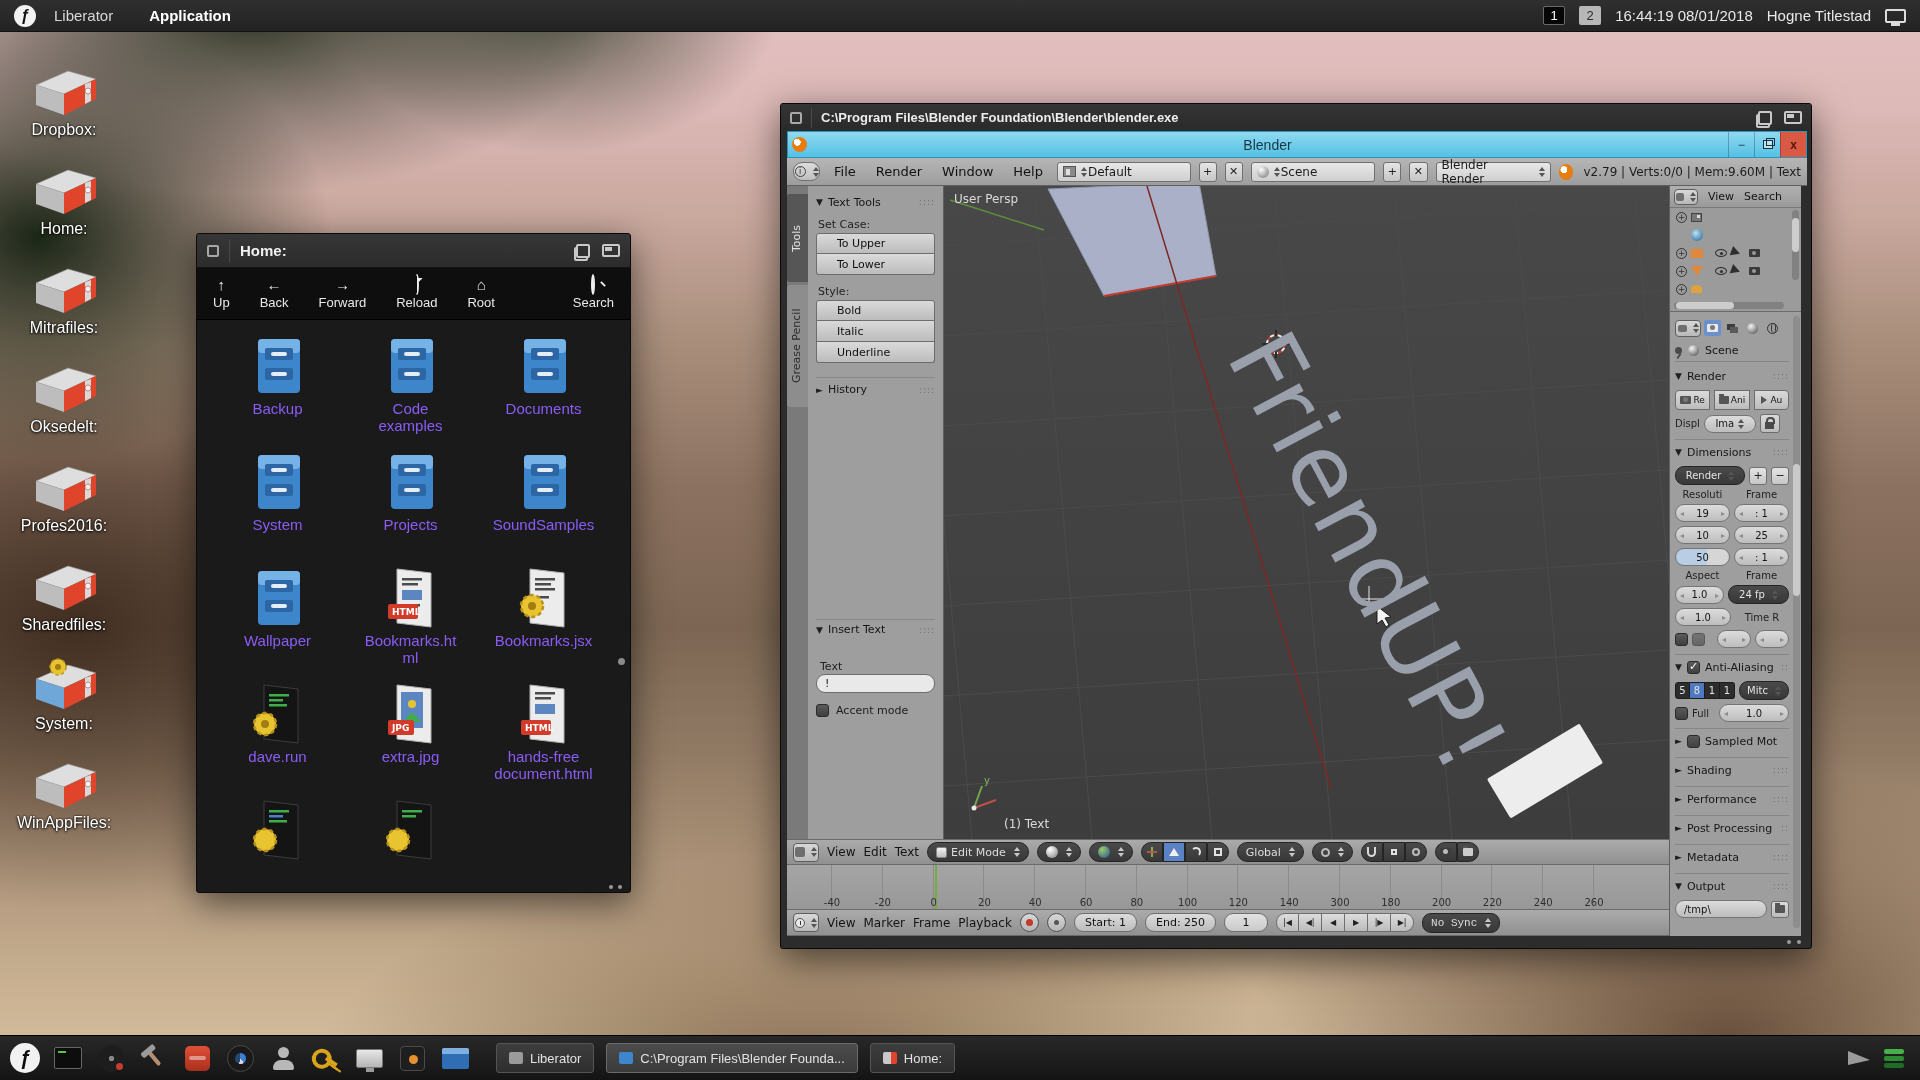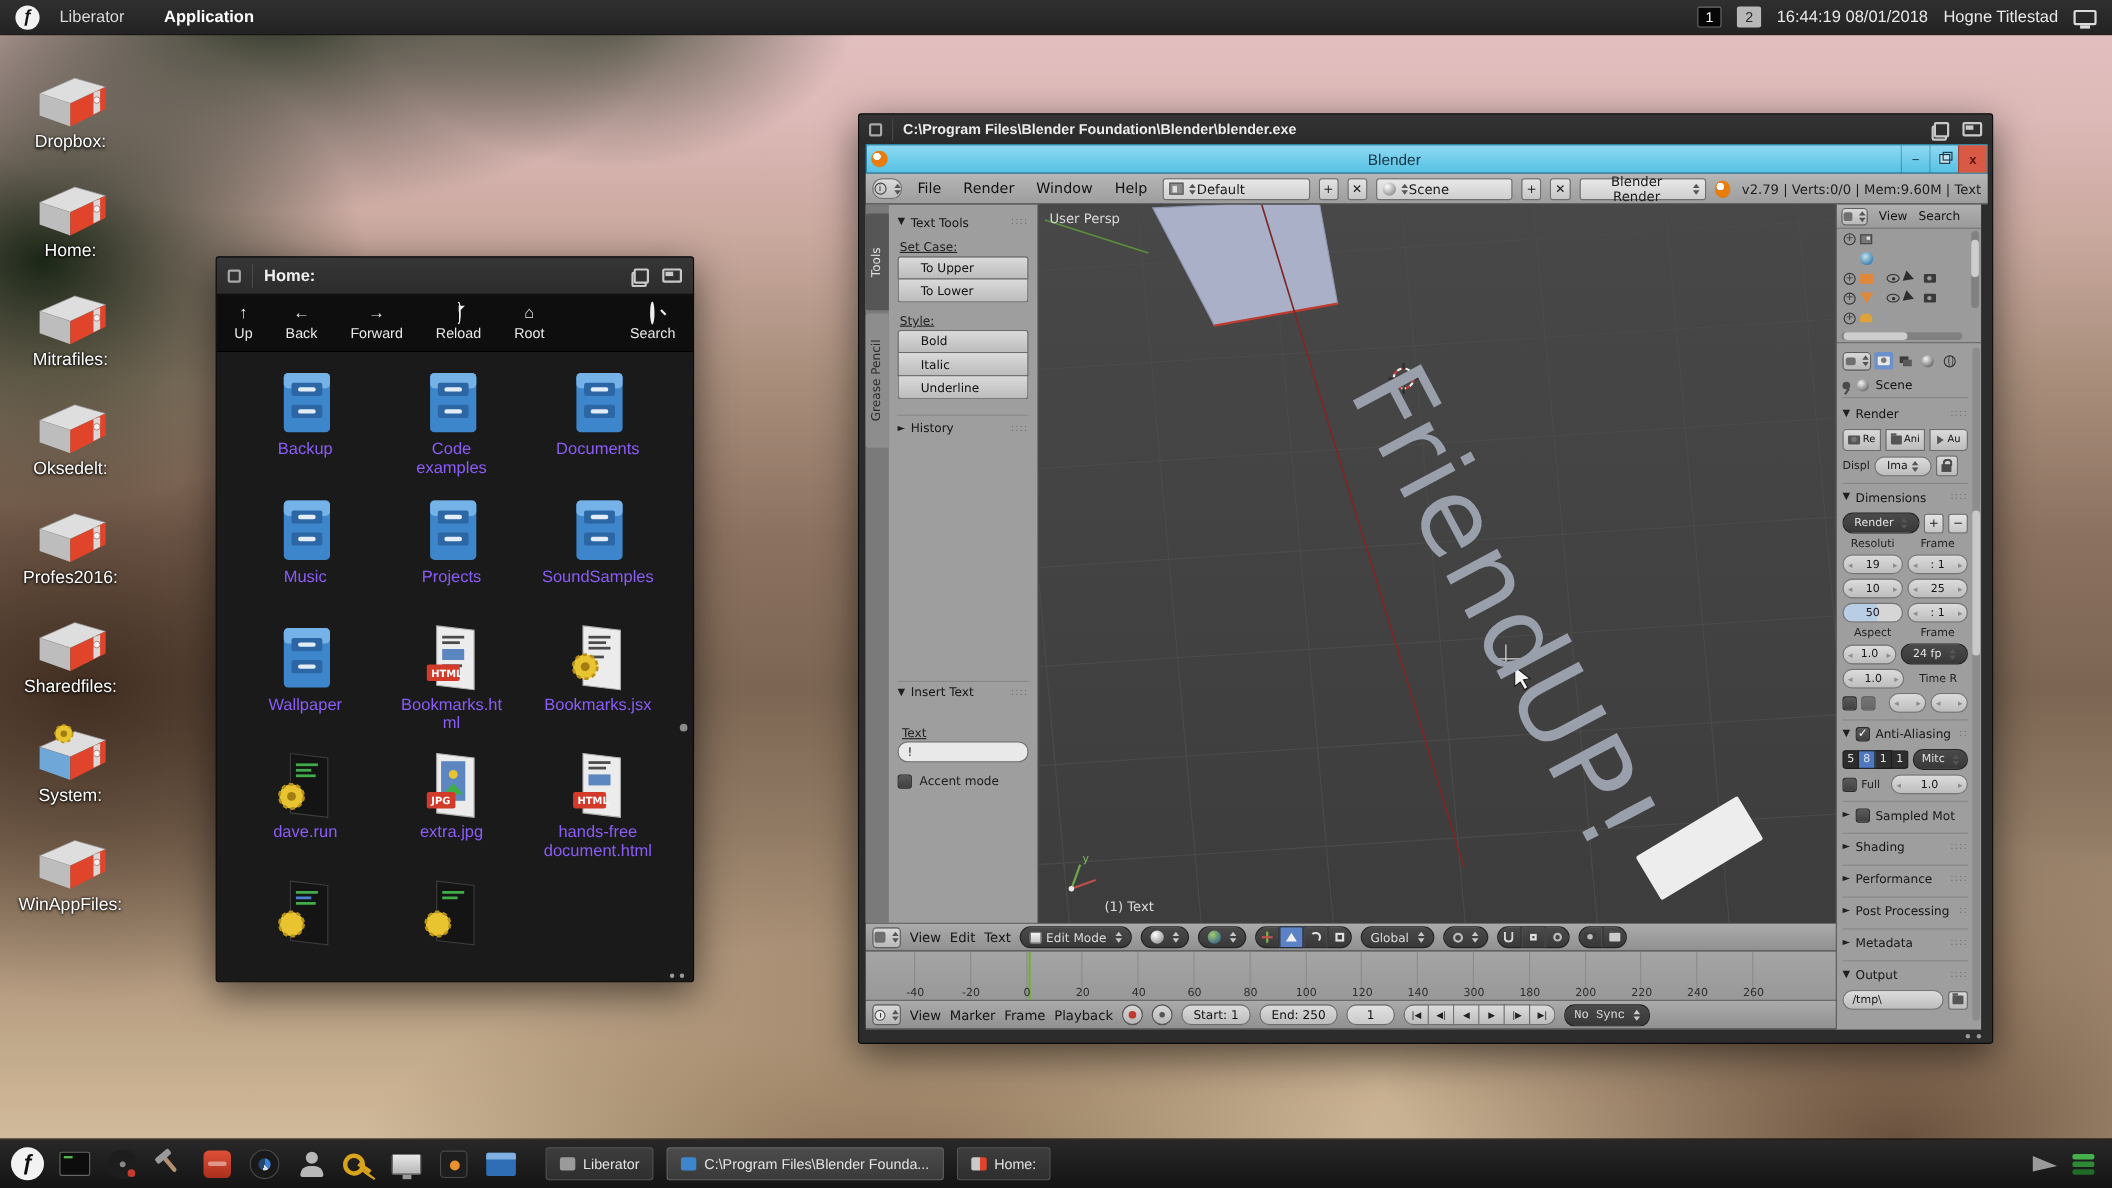--- a/index.html
+++ b/index.html
@@ -84,21 +84,21 @@
   .i-restore { width:10px; height:9px; border:1px solid #17323e; position:relative; background:#bfe3ef;}
   .i-restore::before { content:""; position:absolute; right:-3px; top:-3px; width:7px; height:6px; border:1px solid #17323e;}
   .bl-menubar { position:absolute; left:6px; top:54px; width:1020px; height:28px;
     background:linear-gradient(#b6b6b6,#9d9d9d); border-bottom:1px solid #606060;
     display:flex; align-items:center; gap:8px; padding:0 6px; font-family:"DejaVu Sans",sans-serif;}
   .bmenu { color:#111; font-size:13px; padding:0 6px; cursor:pointer;}
   .info-btn { width:30px; height:19px; border:1px solid #6f6f6f; border-radius:9px; background:linear-gradient(#dcdcdc,#bfbfbf);
     display:flex; align-items:center; justify-content:center; gap:3px; font-size:11px; color:#222;}
   .icirc { width:11px; height:11px; border-radius:50%; border:1px solid #444; font-size:8px; display:flex; align-items:center; justify-content:center;}
   .sel { height:20px; background:linear-gradient(#e8e8e8,#cfcfcf); border:1px solid #707070; border-radius:3px;
-    display:flex; align-items:center; padding:0 5px; gap:1px; font-size:12px; color:#1a1a1a;text-align:center;}
+    display:flex; align-items:center; padding:0 5px; gap:1px; font-size:12px; color:#1a1a1a;}
   .sel .mini { width:13px; height:11px; background:#8a8a8a; border:1px solid #555; position:relative;}
   .sel .mini::after{ content:""; position:absolute; left:2px; top:2px; width:4px; height:6px; background:#dedede;}
   .sel .ball { width:12px; height:12px; border-radius:50%; background:radial-gradient(circle at 35% 30%,#fdfdfd,#9a9a9a 70%);}
   .sqbtn { width:20px; height:20px; border:1px solid #707070; border-radius:3px; background:linear-gradient(#e4e4e4,#c6c6c6);
     display:flex; align-items:center; justify-content:center; font-size:11px; color:#222; cursor:pointer;}
   .updown { display:inline-flex; flex-direction:column; gap:2px; margin-left:4px;}
   .updown i { width:0; height:0; border-left:3px solid transparent; border-right:3px solid transparent;}
   .updown i.u { border-bottom:4px solid #555; } .updown i.d { border-top:4px solid #555; }
   .dd-dark .updown i.u { border-bottom-color:#c9c9c9;} .dd-dark .updown i.d { border-top-color:#c9c9c9;}
   .engine { width:128px; justify-content:space-between;}
@@ -106,21 +106,21 @@
   
   .bl-shelf { position:absolute; left:6px; top:82px; width:157px; height:653px; background:#9e9e9e; border-right:1px solid #5f5f5f; display:flex;}
   .vtabs { width:21px; display:flex; flex-direction:column; gap:3px; padding-top:8px; background:#7a7a7a;}
   .vtab { writing-mode:vertical-rl; transform:rotate(180deg); font-size:11px; text-align:center;
     border-radius:0 3px 3px 0; padding:6px 3px; cursor:pointer; font-family:"DejaVu Sans",sans-serif;}
   .vtab.on { background:#565656; color:#e0e0e0; height:88px;}
   .vtab.off { background:#8d8d8d; color:#2c2c2c; height:122px;}
   .shelf-in { flex:1; padding:6px 8px; font-family:"DejaVu Sans",sans-serif; position:relative;}
   .phdr { display:flex; align-items:center; gap:5px; font-size:11px; color:#161616; height:20px;}
   .phdr .grip { margin-left:auto; color:#6f6f6f; font-size:9px; letter-spacing:1px;}
-  .plabel { font-size:11px; color:#222; margin:6px 0 2px 2px;text-decoration:underline;}
+  .plabel { font-size:11px; color:#222; margin:6px 0 2px 2px;}
   .stack button { display:block; width:100%; height:21px; text-align:left; padding:0 20px; font-size:11px; color:#111;
     background:linear-gradient(#dadada,#bcbcbc); border:1px solid #6d6d6d; border-top-width:0; cursor:pointer; font-family:inherit;}
   .stack button:first-child { border-top-width:1px; border-radius:3px 3px 0 0;}
   .stack button:last-child { border-radius:0 0 3px 3px;}
   .tri { font-size:9px; color:#1f1f1f;}
   .txt-input { width:100%; height:19px; border-radius:9px; border:1px solid #6d6d6d; background:#e9e9e9;
     font-size:11px; color:#222; padding:0 8px; font-family:inherit;}
   .chk { width:13px; height:13px; border-radius:3px; background:linear-gradient(#5a5a5a,#404040); border:1px solid #2b2b2b; position:relative; flex:none;}
   .chk.on::after { content:"✓"; position:absolute; left:1px; top:-2px; color:#fff; font-size:11px;}
   .chkrow { display:flex; align-items:center; gap:7px; font-size:11px; color:#1c1c1c; margin-top:8px;}
@@ -463,21 +463,21 @@
         </div>
         <div class="fitem">
           <span class="ficon"><svg width="64" height="64" viewBox="0 0 64 64">
                 <rect x="12" y="5" width="42" height="54" rx="4" fill="#3e86cc"></rect>
                 <rect x="12" y="5" width="42" height="14" rx="4" fill="#74b2e8"></rect>
                 <rect x="19" y="14" width="28" height="12" rx="2" fill="#2c66a4"></rect>
                 <rect x="25" y="18" width="16" height="4" rx="2" fill="#e4edf6"></rect>
                 <rect x="19" y="34" width="28" height="12" rx="2" fill="#2c66a4"></rect>
                 <rect x="25" y="38" width="16" height="4" rx="2" fill="#e4edf6"></rect>
               </svg></span>
-          <span class="fname">Music</span>
+          <span class="fname">System</span>
         </div>
         <div class="fitem">
           <span class="ficon"><svg width="64" height="64" viewBox="0 0 64 64">
                 <rect x="12" y="5" width="42" height="54" rx="4" fill="#3e86cc"></rect>
                 <rect x="12" y="5" width="42" height="14" rx="4" fill="#74b2e8"></rect>
                 <rect x="19" y="14" width="28" height="12" rx="2" fill="#2c66a4"></rect>
                 <rect x="25" y="18" width="16" height="4" rx="2" fill="#e4edf6"></rect>
                 <rect x="19" y="34" width="28" height="12" rx="2" fill="#2c66a4"></rect>
                 <rect x="25" y="38" width="16" height="4" rx="2" fill="#e4edf6"></rect>
               </svg></span>

